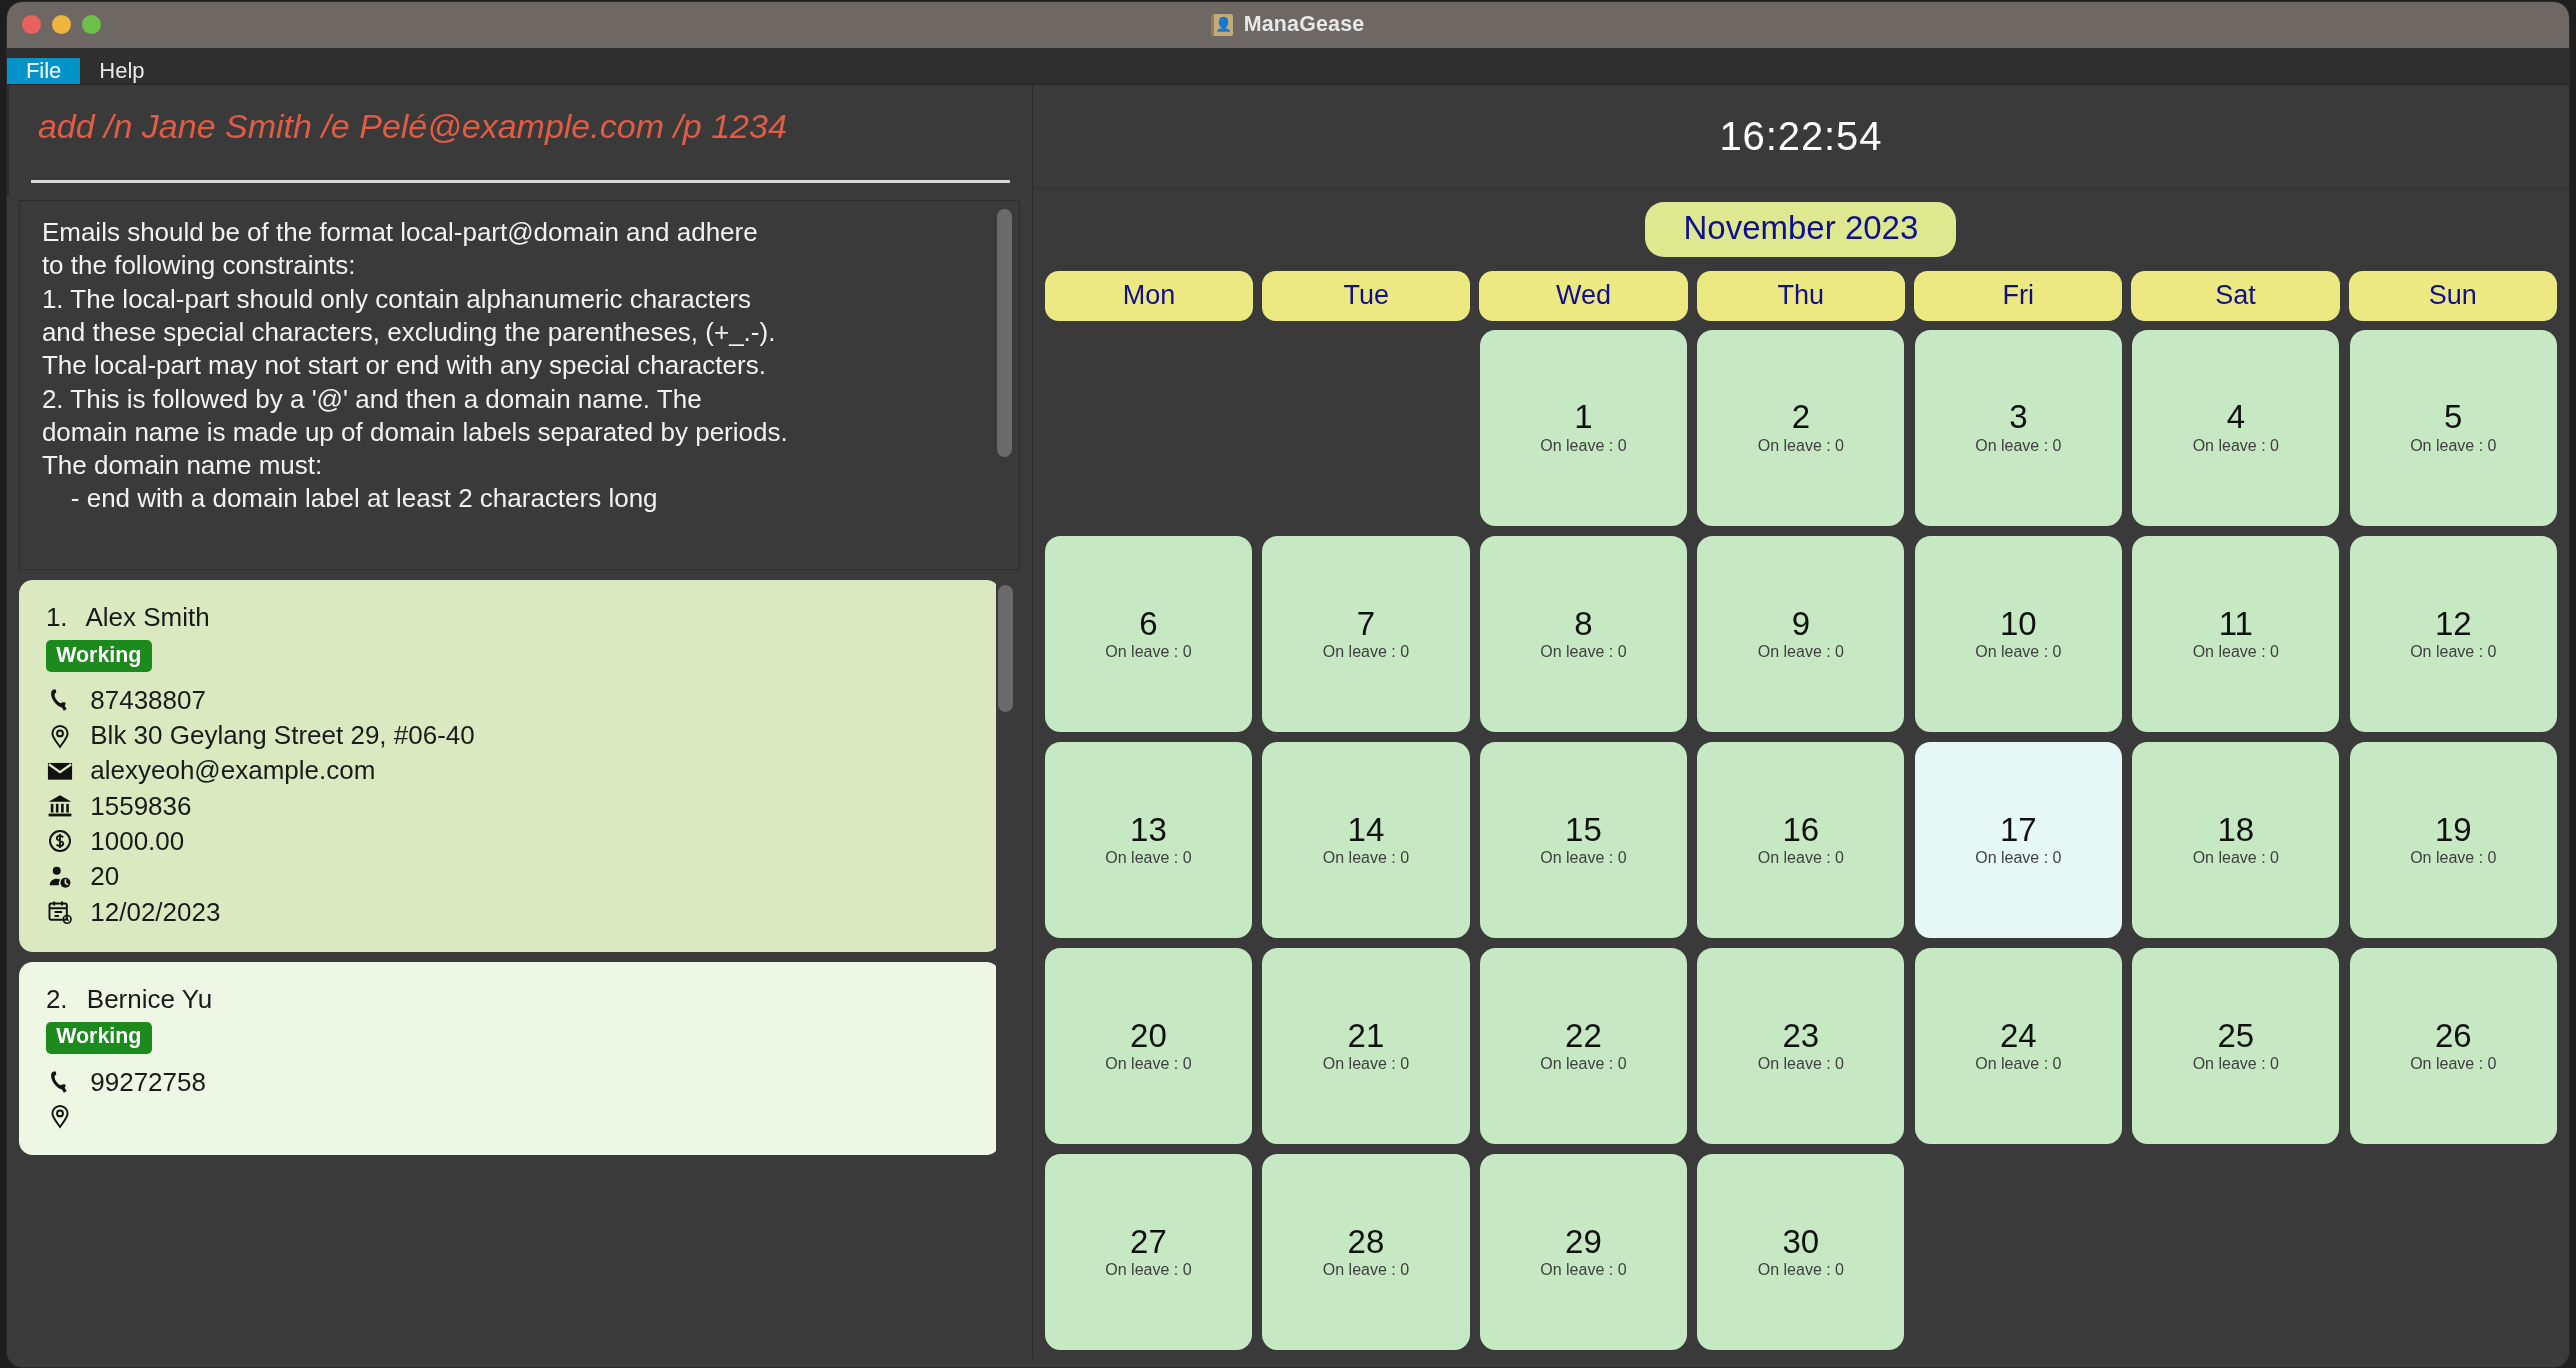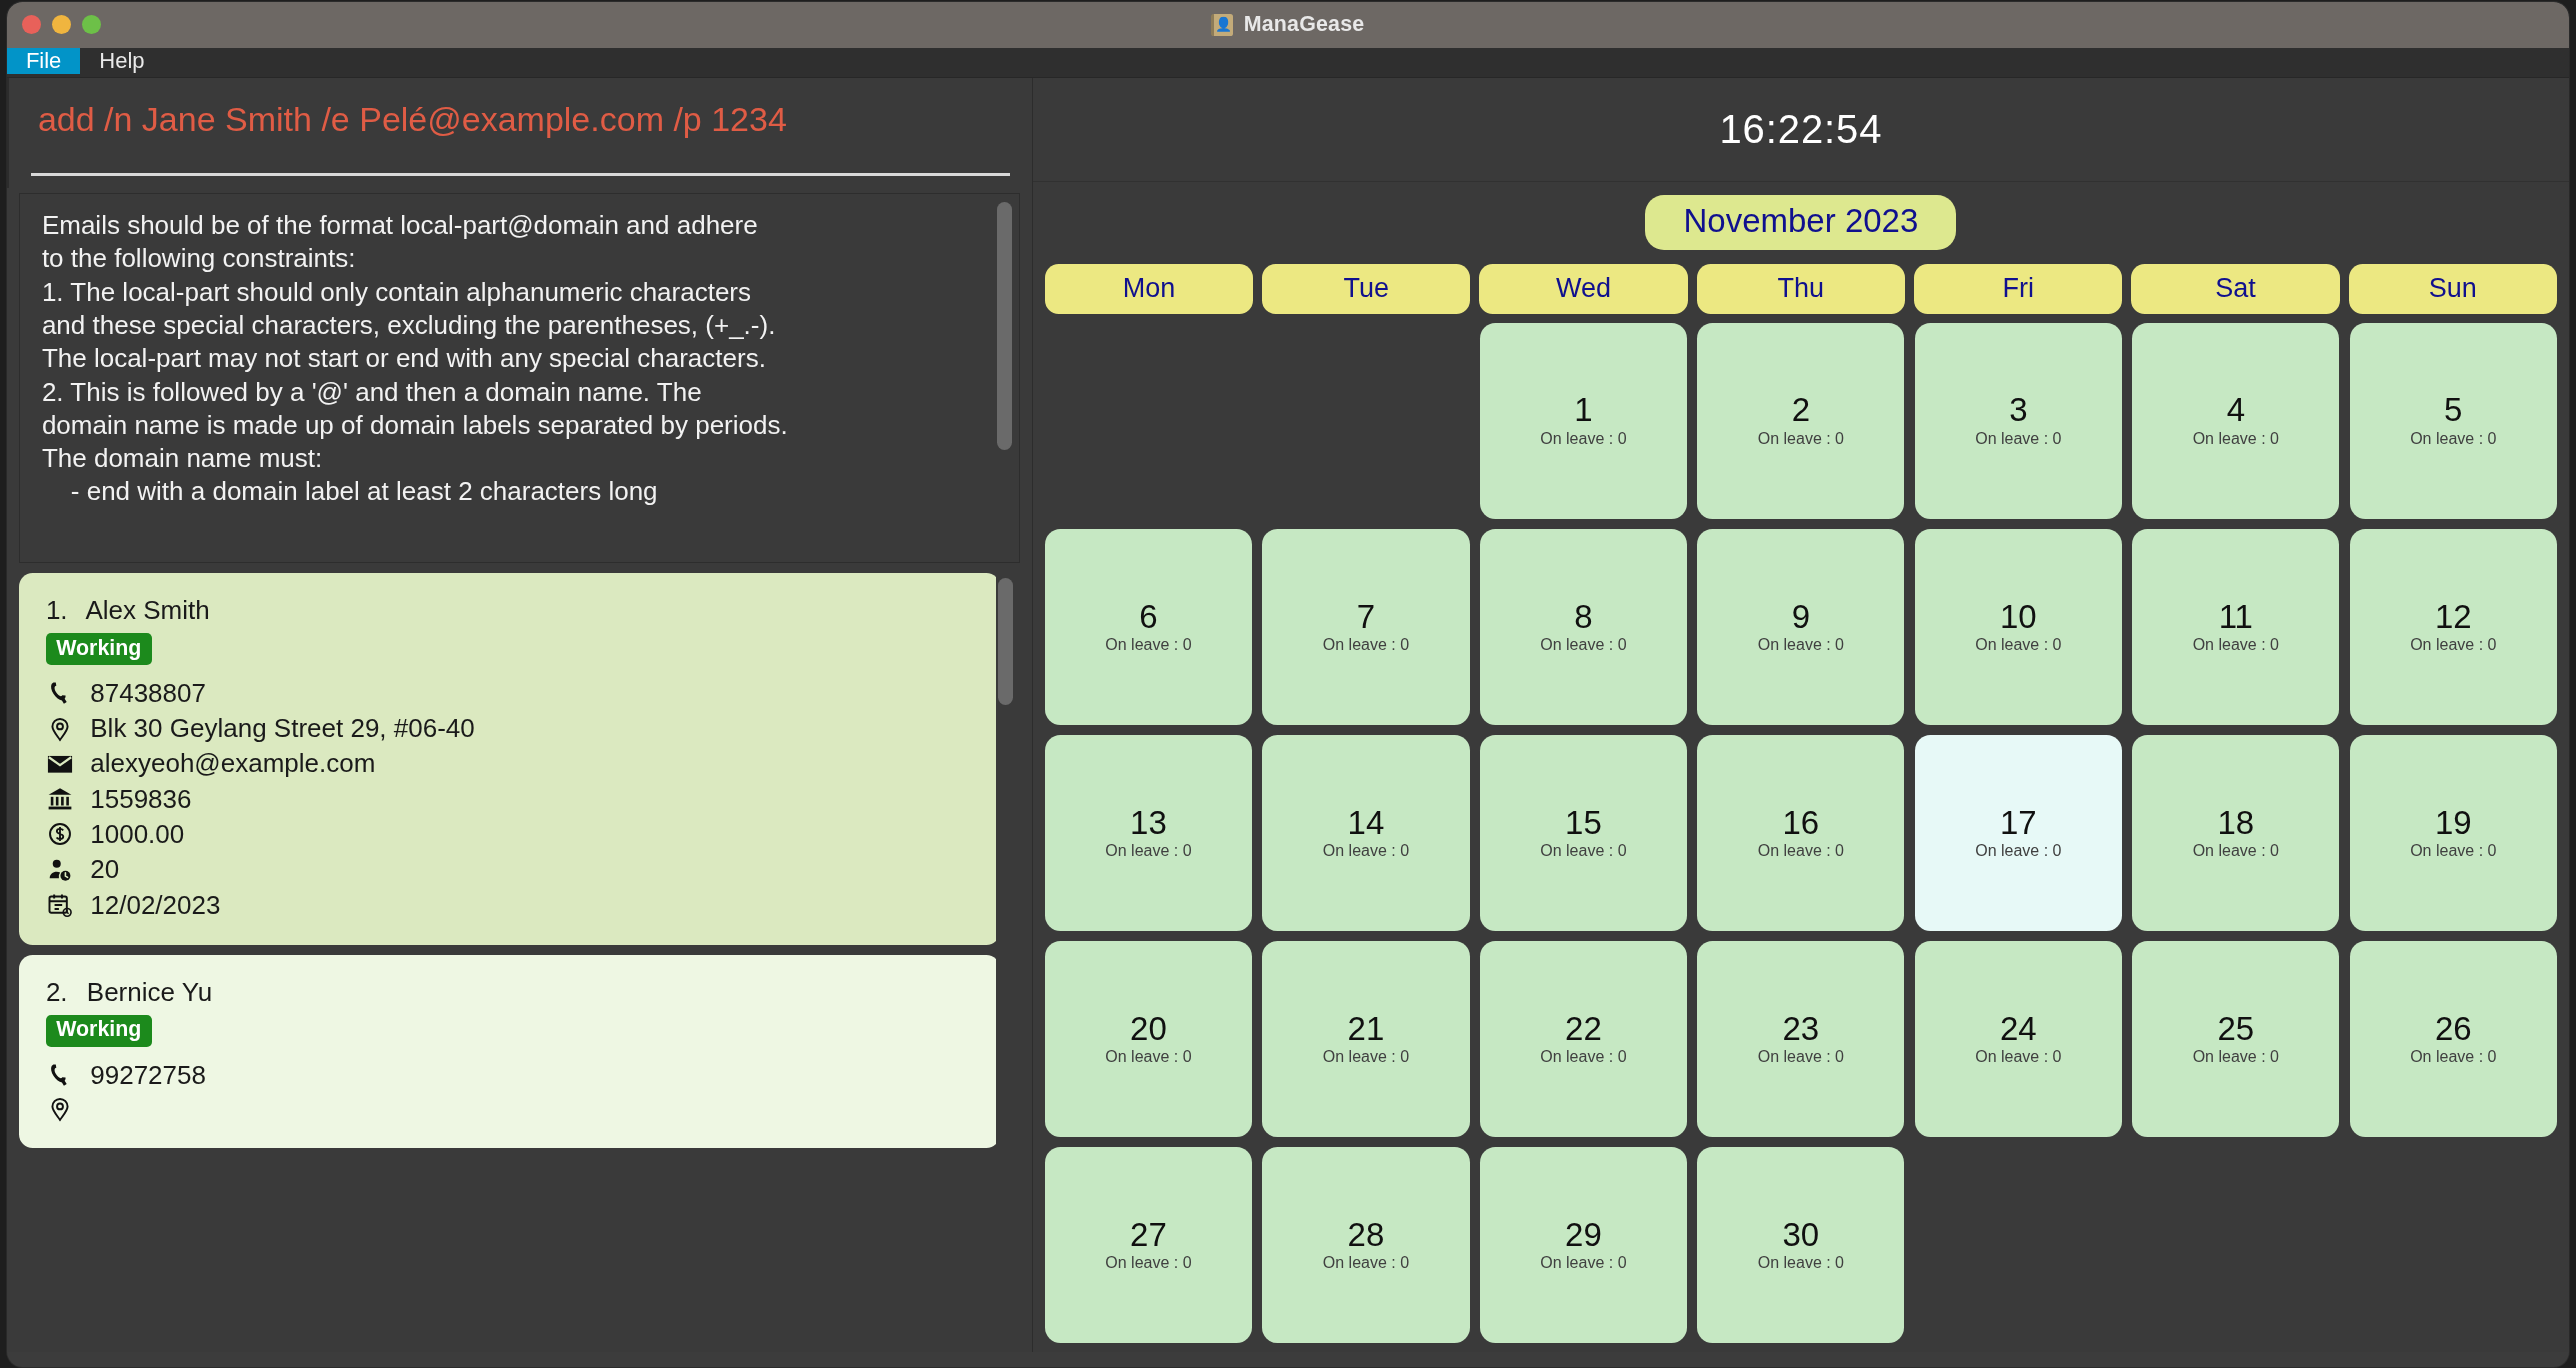--- a/index.html
+++ b/index.html
@@ -64,24 +64,24 @@
     background: #c3ab79;
     border-left: 3.4px solid #8d7c58;
     border-radius: 2.6px;
     display: flex; align-items: center; justify-content: center;
     font-size: 13.7px; line-height: 1;
     color: #4a4132;
   }
 
   
   #menu-bar {
-    height: 30px;
+    height: 37px;
     background: #2f2f2f;
     display: flex;
-    align-items: flex-start;
+    align-items: flex-end;
     border-bottom: 1.7px solid #272727;
   }
   .menu-item {
     display: flex;
     align-items: center;
     padding: 0 19px;
     font-size: 22px;
     color: #e9e9e9;
     cursor: default;
   }
@@ -108,20 +108,21 @@
     background: #3a3a3a;
     padding: 22px 29px 0 29px;
     position: relative;
     border-left: 2.6px solid #2c2c2c;
   }
   #command-text {
     font-size: 34px;
     color: #e05c45;
     white-space: nowrap;
     overflow: hidden;
+    font-style: italic;
   }
   #command-underline {
     position: absolute;
     left: 22px;
     right: 22px;
     bottom: 12px;
     height: 2.6px;
     background: #d8d8d8;
   }
 

